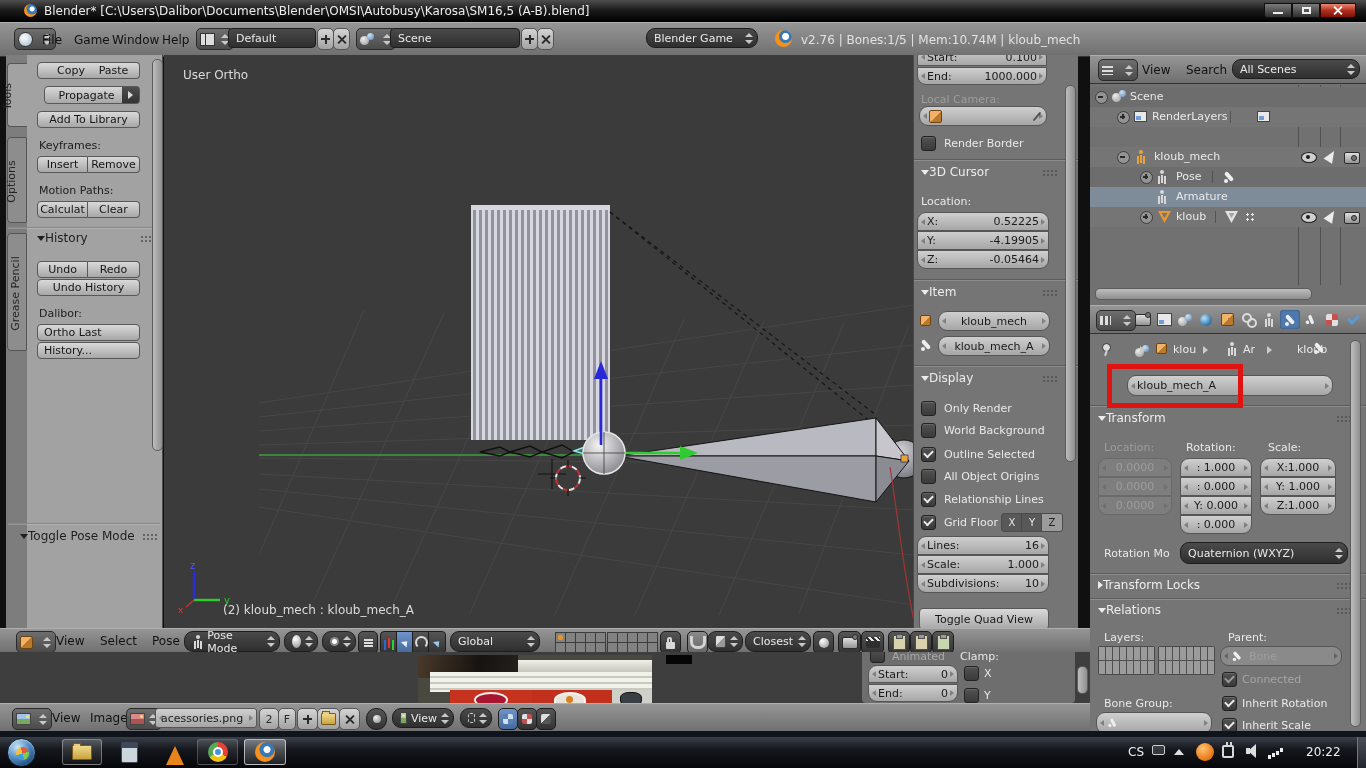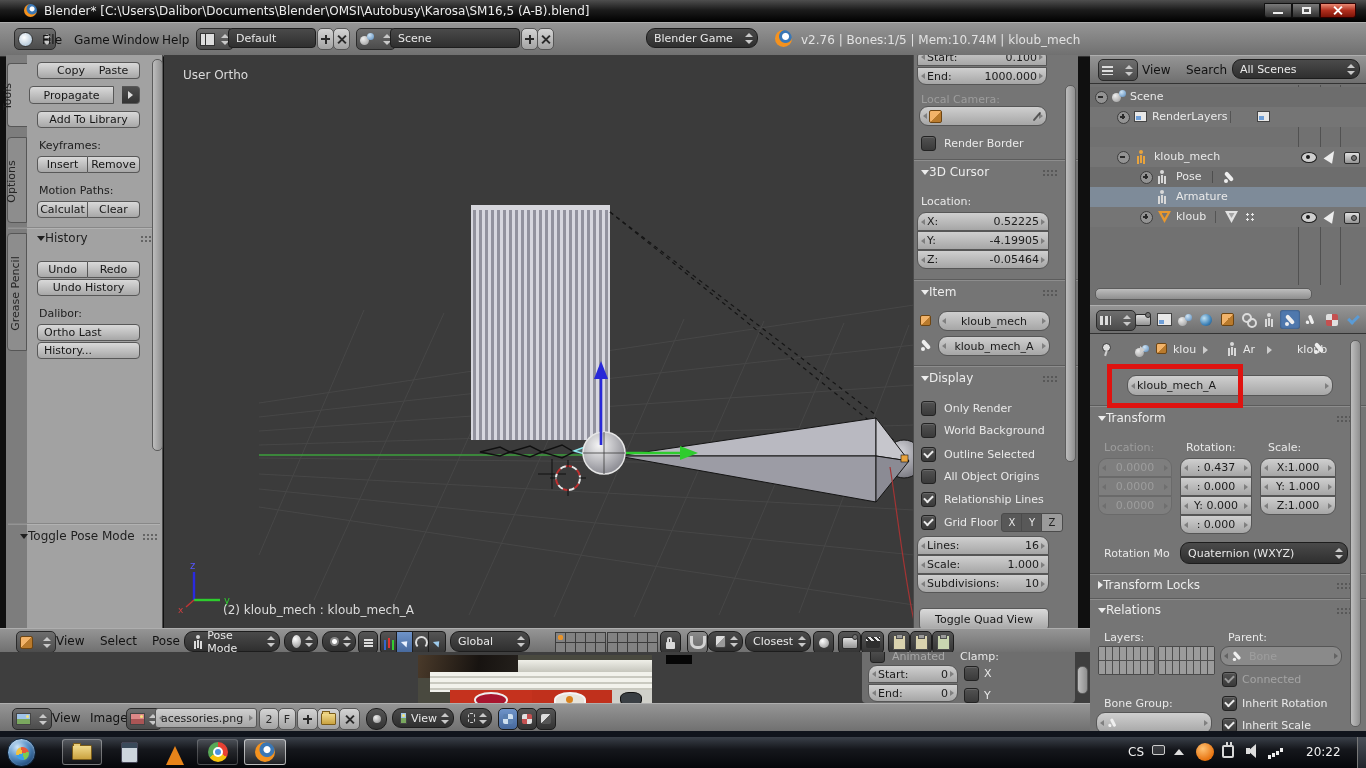--- a/index.html
+++ b/index.html
@@ -174,21 +174,21 @@
   <div class="a" style="left:1px;top:178px;width:20px;height:118px;background:#8d8d8d;border-radius:4px 0 0 4px;border:1px solid #565656">
         <span class="tx" style="left:-30px;top:53px;transform:rotate(-90deg);color:#252525">Grease Pencil</span>
       </div>
 
   <div class="btn" style="position:absolute;left:31px;top:7px;width:68px;height:17px;border-radius:4px 0 0 4px">
         <span>Copy</span>
       </div>
   <div class="btn" style="position:absolute;left:82px;top:7px;width:52px;height:17px;border-radius:0 4px 4px 0;border-left:none">
         <span>Paste</span>
       </div>
-  <div class="btn" style="position:absolute;left:23px;top:31px;width:85px;height:18px;border-radius:4px 0 0 4px">
+  <div class="btn" style="position:absolute;left:38px;top:31px;width:85px;height:18px;border-radius:4px 0 0 4px">
         <span>Propagate</span>
       </div>
   <div class="btn" style="position:absolute;left:116px;top:31px;width:18px;height:18px;border-radius:0 4px 4px 0;border-left:none;background:linear-gradient(#4e4e4e,#333)">
         <span class="trir" style="color:#ddd"></span>
       </div>
   <div class="btn" style="position:absolute;left:31px;top:56px;width:103px;height:17px">
         <span>Add To Library</span>
       </div>
   <span class="slab dk" style="left:33px;top:84px">Keyframes:</span>
   <div class="btn" style="position:absolute;left:31px;top:101px;width:51px;height:17px;border-radius:4px 0 0 4px">
@@ -443,21 +443,21 @@
       </span>
   <span class="wbtn" style="left:396px;top:2px;width:16px;height:21px;border-radius:0;background:linear-gradient(#6f94c9,#46689c)">
         <span class="trir" style="color:#eaf2ff;transform:rotate(-45deg)"></span>
       </span>
   <span class="wbtn" style="left:412px;top:2px;width:16px;height:21px;border-radius:0">
         <span style="width:9px;height:9px;border:2px solid #ddd;border-bottom-color:transparent;border-radius:50%"></span>
       </span>
   <span class="wbtn" style="left:428px;top:2px;width:16px;height:21px;border-radius:0 4px 4px 0">
         <span class="trir" style="color:#9ecbec;transform:rotate(-45deg)"></span>
       </span>
-  <span class="dd" style="left:450px;top:2px;width:80px;height:21px">
+  <span class="dd" style="left:450px;top:2px;width:90px;height:21px">
         <span>Global</span>
         <span class="udc"></span>
       </span>
   <span class="mg" style="left:555px;top:3px">
         <span class="on"></span>
         <span></span>
         <span></span>
         <span></span>
         <span></span>
         <span></span>
@@ -734,21 +734,21 @@
   <div class="nf dis r-t" style="left:8px;top:153px;width:74px;height:19px;justify-content:center">
         <span>0.0000</span>
       </div>
   <div class="nf dis r-n" style="left:8px;top:172px;width:74px;height:19px;justify-content:center">
         <span>0.0000</span>
       </div>
   <div class="nf dis r-b" style="left:8px;top:191px;width:74px;height:19px;justify-content:center">
         <span>0.0000</span>
       </div>
   <div class="nf r-t" style="left:90px;top:153px;width:72px;height:19px;justify-content:center">
-        <span>: 0.437</span>
+        <span>: 1.000</span>
       </div>
   <div class="nf r-n" style="left:90px;top:172px;width:72px;height:19px;justify-content:center">
         <span>: 0.000</span>
       </div>
   <div class="nf r-n" style="left:90px;top:191px;width:72px;height:19px;justify-content:center">
         <span>Y: 0.000</span>
       </div>
   <div class="nf r-b" style="left:90px;top:210px;width:72px;height:19px;justify-content:center">
         <span>: 0.000</span>
       </div>

